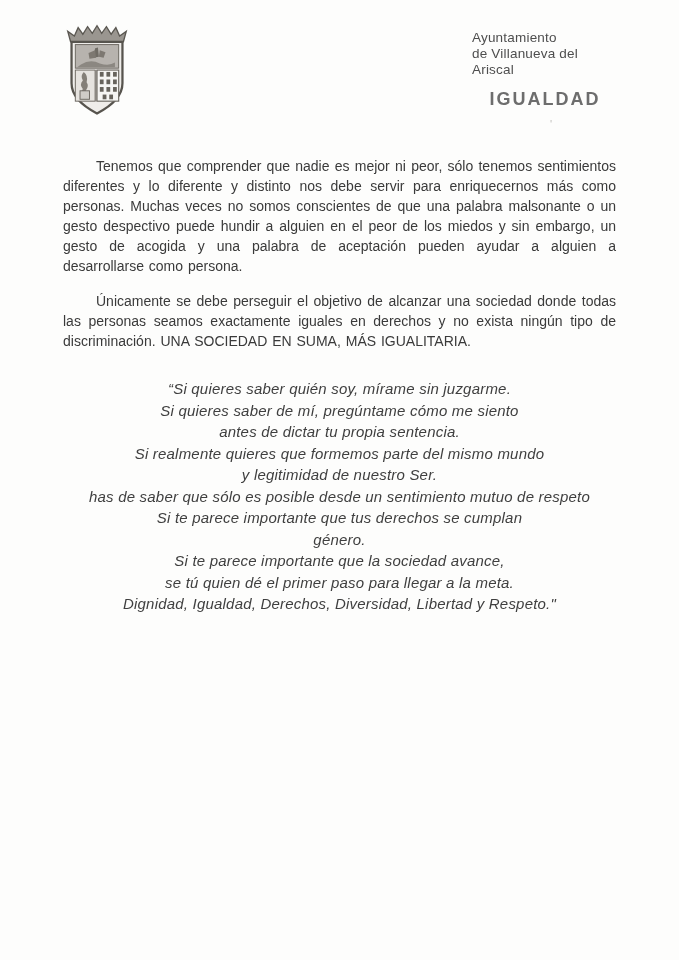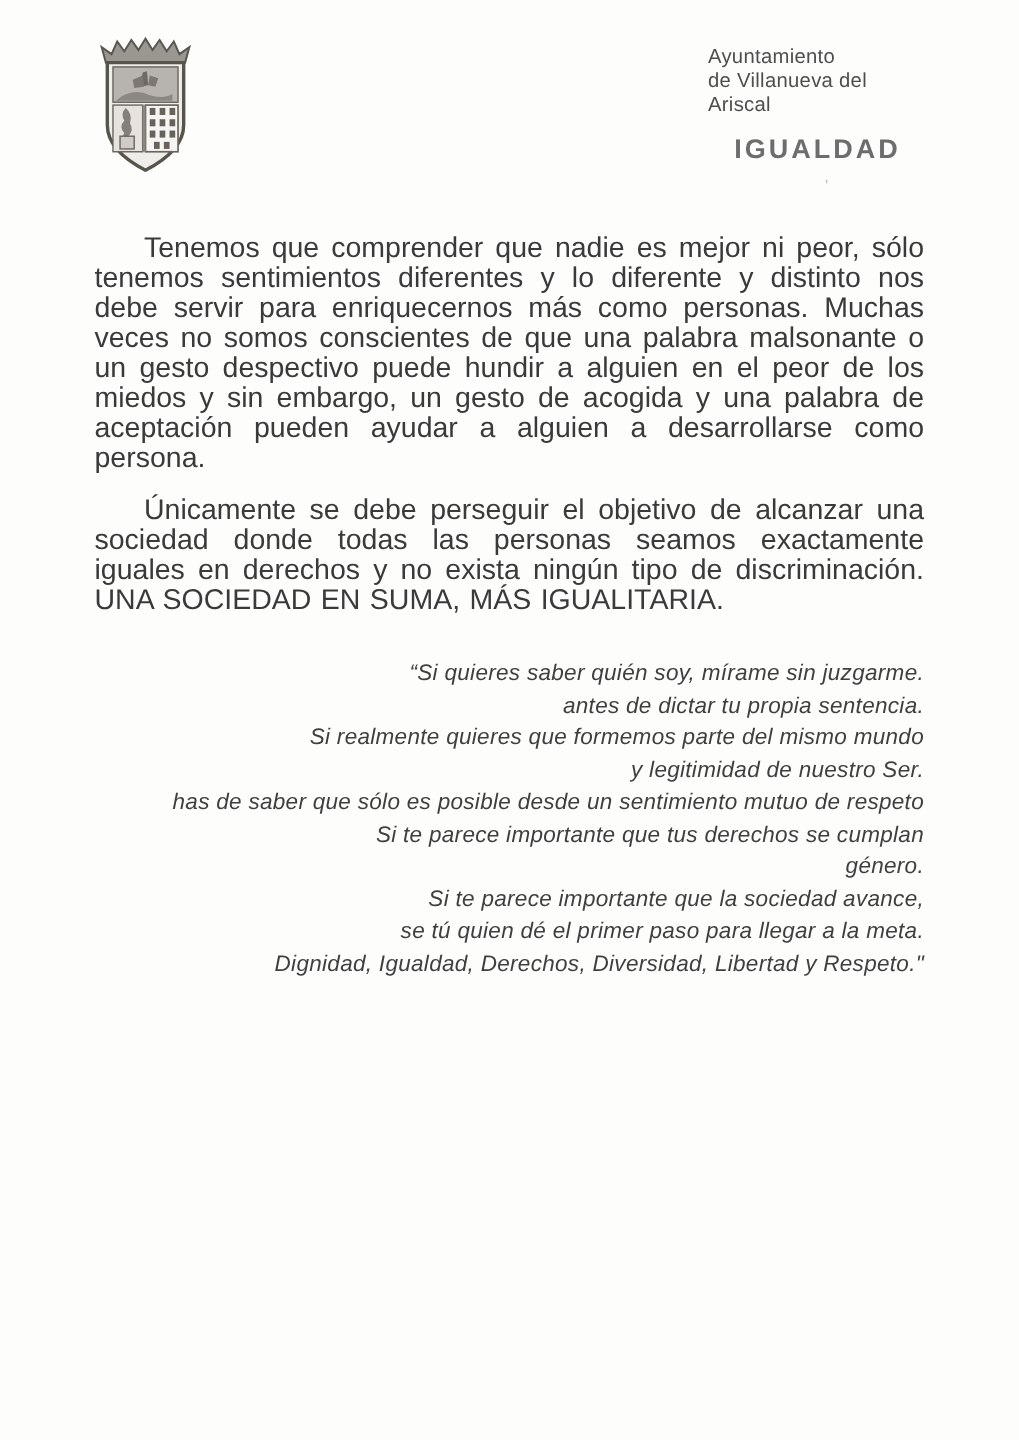--- a/index.html
+++ b/index.html
@@ -19,28 +19,28 @@
   .org-name{font-size:13.5px;line-height:16px;color:#4e4e4e;letter-spacing:.2px;}
   .org-sub{margin-top:9px;font-size:9.5px;line-height:11.5px;color:#a39f9b;letter-spacing:.3px;}
   .dept{margin-top:11px;text-align:center;font-size:18px;font-weight:bold;
         color:#6d6d6d;letter-spacing:2px;}
   .stray{position:absolute;left:550px;top:118px;font-size:11px;color:#c2c0bd;}
   
   .content{position:absolute;top:156px;left:63px;width:553px;}
   .paragraphs > div{
     text-align:justify;
     text-indent:33px;
-    font-size:19px;
+    font-size:14px;
     line-height:20px;
     margin:0 0 15px 0;
     word-spacing:1px;
   }
   .quote{margin-top:27px;}
   .quote > div{
-    text-align:right;
+    text-align:center;
     font-style:italic;
     font-size:15px;
     line-height:21.5px;
     color:#3f3f3f;
     letter-spacing:.2px;
   }
 </style>
 </head>
 <body>
 
@@ -96,20 +96,21 @@
   </div>
 
   <div class="content">
     <div class="paragraphs">
         <div>Tenemos que comprender que nadie es mejor ni peor, sólo tenemos sentimientos diferentes y lo diferente y distinto nos debe servir para enriquecernos más como personas. Muchas veces no somos conscientes de que una palabra malsonante o un gesto despectivo puede hundir a alguien en el peor de los miedos y sin embargo, un gesto de acogida y una palabra de aceptación pueden ayudar a alguien a desarrollarse como persona.</div>
         <div>Únicamente se debe perseguir el objetivo de alcanzar una sociedad donde todas las personas seamos exactamente iguales en derechos y no exista ningún tipo de discriminación. UNA SOCIEDAD EN SUMA, MÁS IGUALITARIA.</div>
       </div>
 
     <div class="quote">
         <div>“Si quieres saber quién soy, mírame sin juzgarme.</div>
+        <div>Si quieres saber de mí, pregúntame cómo me siento</div>
         <div>antes de dictar tu propia sentencia.</div>
         <div>Si realmente quieres que formemos parte del mismo mundo</div>
         <div>y legitimidad de nuestro Ser.</div>
         <div>has de saber que sólo es posible desde un sentimiento mutuo de respeto</div>
         <div>Si te parece importante que tus derechos se cumplan</div>
         <div>género.</div>
         <div>Si te parece importante que la sociedad avance,</div>
         <div>se tú quien dé el primer paso para llegar a la meta.</div>
         <div>Dignidad, Igualdad, Derechos, Diversidad, Libertad y Respeto."</div>
       </div>

